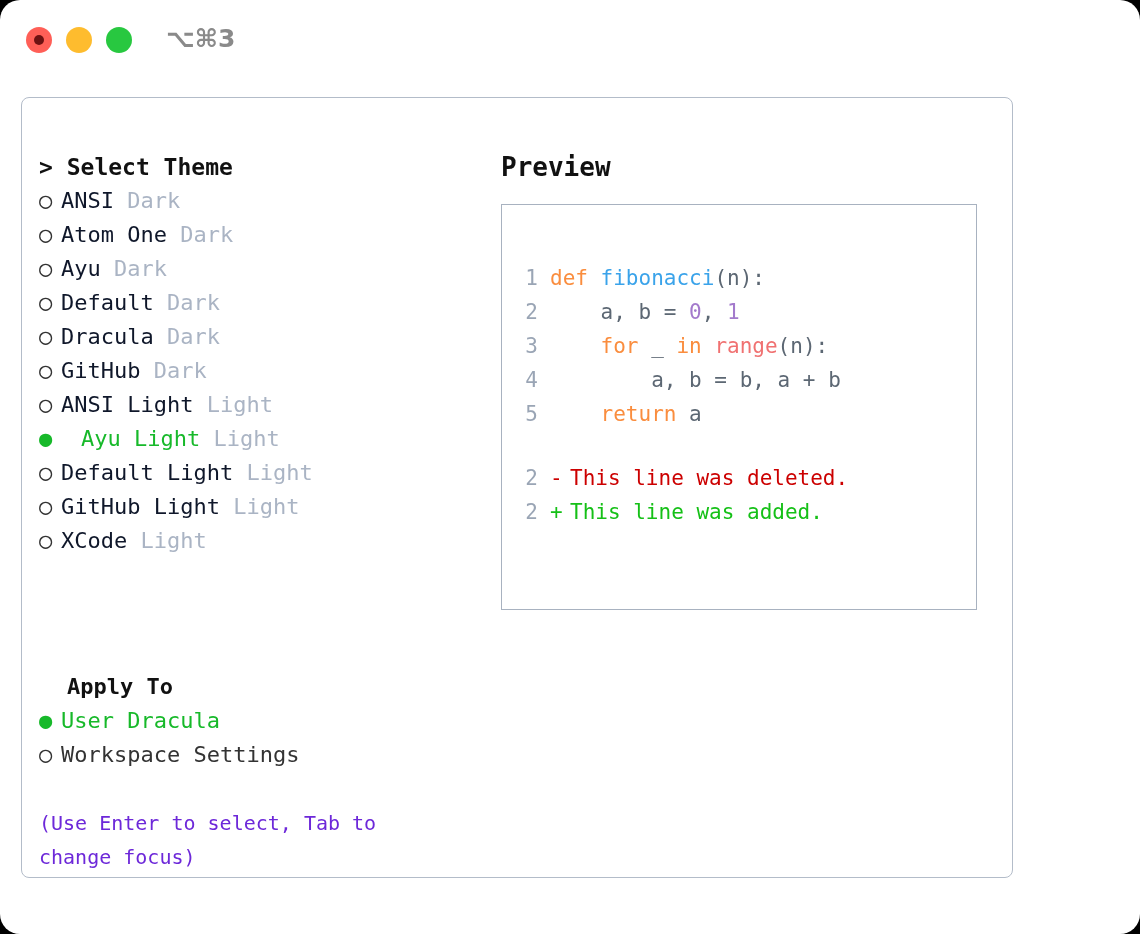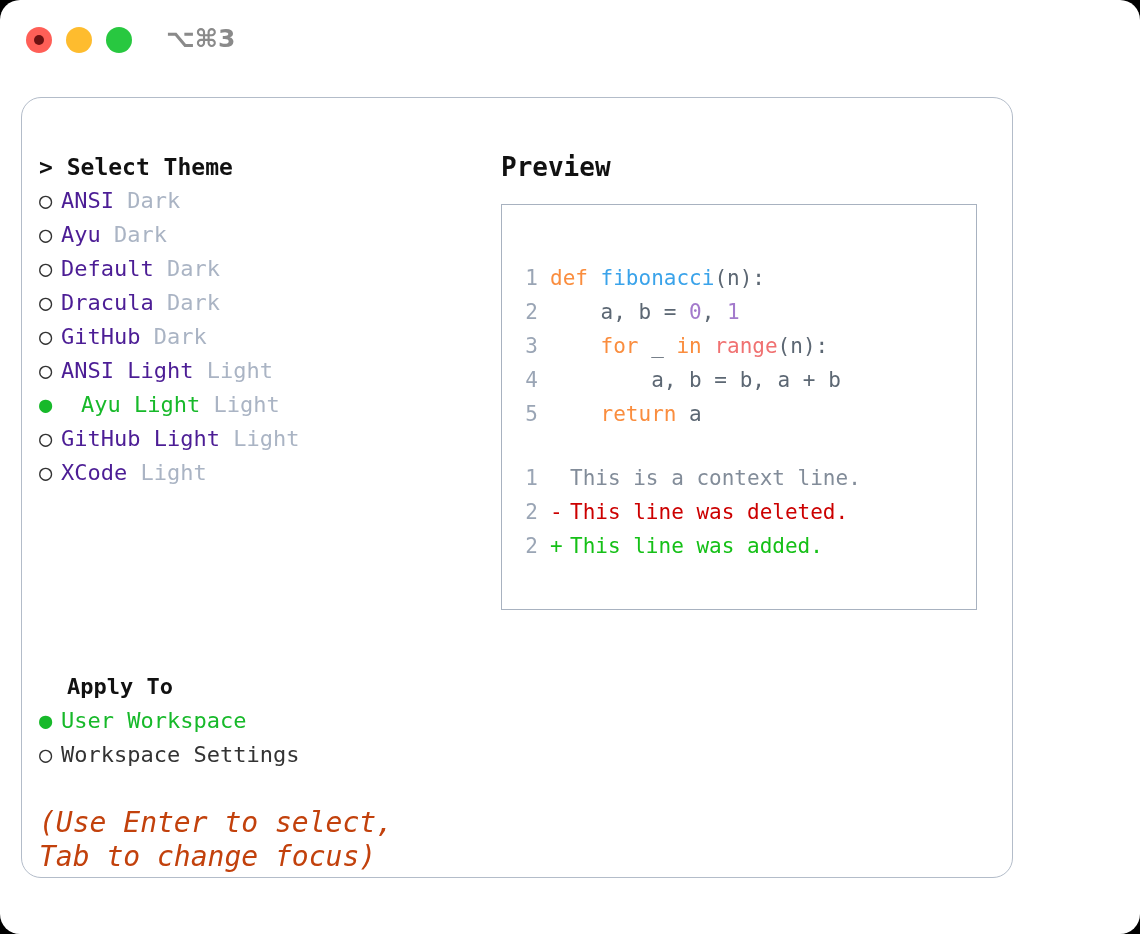--- a/index.html
+++ b/index.html
@@ -62,21 +62,21 @@
   }
 
   
   #main-panel {
     position: absolute;
     left: 21px;
     top: 97px;
     width: 992px;
     height: 781px;
     border: 1.5px solid #b3bcc9;
-    border-radius: 20px;
+    border-radius: 8px;
     box-sizing: border-box;
   }
 
   
   #theme-column {
     position: absolute;
     left: 17px;
     top: 52px;
     width: 450px;
   }
@@ -92,21 +92,21 @@
     line-height: 34px;
     color: #333333;
     white-space: pre;
   }
   .radio {
     display: inline-block;
     width: 22px;
     color: #333333;
   }
   .radio.selected { color: #17b92a; }
-  .theme-label { color: #4c1d95; }
+  .theme-label { color: #0f172a; }
   .theme-row.selected .theme-label { color: #17b92a; margin-left: 20px; }
   .theme-tag {
     color: #aab4c4;
     margin-top: 34px;
   }
 
   
   #apply-to-section {
     position: absolute;
     left: 17px;
@@ -128,24 +128,23 @@
     white-space: pre;
   }
   .apply-row.selected .apply-label { color: #17b92a; }
 
   
   #hint-text {
     position: absolute;
     left: 17px;
     top: 708px;
     width: 420px;
-    font-size: 28px;
-    line-height: 34px;
-    color: #c2410c;
-    font-style: italic;
+    font-size: 20px;
+    line-height: 34px;
+    color: #6d28d9;
   }
 
   
   #preview-column {
     position: absolute;
     left: 479px;
     top: 52px;
     width: 500px;
   }
   #preview-header {
@@ -213,52 +212,53 @@
     <div class="traffic-light" id="tl-max"></div>
     <div id="shortcut-label">⌥⌘3</div>
   </div>
 
   <div id="main-panel">
 
     <div id="theme-column">
       <div id="select-theme-header">&gt; Select Theme</div>
       <div id="theme-list">
           <div class="theme-row"><span class="radio">○</span><span class="theme-label">ANSI</span> <span class="theme-tag">Dark</span></div>
+          <div class="theme-row"><span class="radio">○</span><span class="theme-label">Atom One</span> <span class="theme-tag">Dark</span></div>
           <div class="theme-row"><span class="radio">○</span><span class="theme-label">Ayu</span> <span class="theme-tag">Dark</span></div>
           <div class="theme-row"><span class="radio">○</span><span class="theme-label">Default</span> <span class="theme-tag">Dark</span></div>
           <div class="theme-row"><span class="radio">○</span><span class="theme-label">Dracula</span> <span class="theme-tag">Dark</span></div>
           <div class="theme-row"><span class="radio">○</span><span class="theme-label">GitHub</span> <span class="theme-tag">Dark</span></div>
           <div class="theme-row"><span class="radio">○</span><span class="theme-label">ANSI Light</span> <span class="theme-tag">Light</span></div>
           <div class="theme-row selected"><span class="radio selected">●</span><span class="theme-label">Ayu Light</span> <span class="theme-tag">Light</span></div>
+          <div class="theme-row"><span class="radio">○</span><span class="theme-label">Default Light</span> <span class="theme-tag">Light</span></div>
           <div class="theme-row"><span class="radio">○</span><span class="theme-label">GitHub Light</span> <span class="theme-tag">Light</span></div>
           <div class="theme-row"><span class="radio">○</span><span class="theme-label">XCode</span> <span class="theme-tag">Light</span></div>
         </div>
     </div>
 
     <div id="apply-to-section">
       <div id="apply-to-header">Apply To</div>
       <div id="apply-to-list">
-          <div class="apply-row selected"><span class="radio selected">●</span><span class="apply-label">User Workspace</span></div>
+          <div class="apply-row selected"><span class="radio selected">●</span><span class="apply-label">User Dracula</span></div>
           <div class="apply-row"><span class="radio">○</span><span class="apply-label">Workspace Settings</span></div>
         </div>
     </div>
 
     <div id="hint-text">(Use Enter to select, Tab to change focus)</div>
 
     <div id="preview-column">
       <div id="preview-header">Preview</div>
       <div id="preview-box">
         <div id="code-area">
             <div class="code-line"><span class="lineno">1</span><span class="kw">def </span><span class="fn">fibonacci</span><span class="punct">(n):</span></div>
             <div class="code-line"><span class="lineno">2</span><span class="plain">    a, b = </span><span class="num">0</span><span class="plain">, </span><span class="num">1</span></div>
             <div class="code-line"><span class="lineno">3</span><span class="kw">    for </span><span class="plain">_ </span><span class="kw">in </span><span class="builtin">range</span><span class="punct">(n):</span></div>
             <div class="code-line"><span class="lineno">4</span><span class="plain">        a, b = b, a + b</span></div>
             <div class="code-line"><span class="lineno">5</span><span class="kw">    return </span><span class="plain">a</span></div>
             <div class="diff-gap"></div>
-            <div class="code-line diff-context"><span class="lineno">1</span><span class="diff-marker"> </span><span class="diff-text">This is a context line.</span></div>
             <div class="code-line diff-del"><span class="lineno">2</span><span class="diff-marker">-</span><span class="diff-text">This line was deleted.</span></div>
             <div class="code-line diff-add"><span class="lineno">2</span><span class="diff-marker">+</span><span class="diff-text">This line was added.</span></div>
           </div>
       </div>
     </div>
 
   </div>
 </div>
 
 </body></html>

